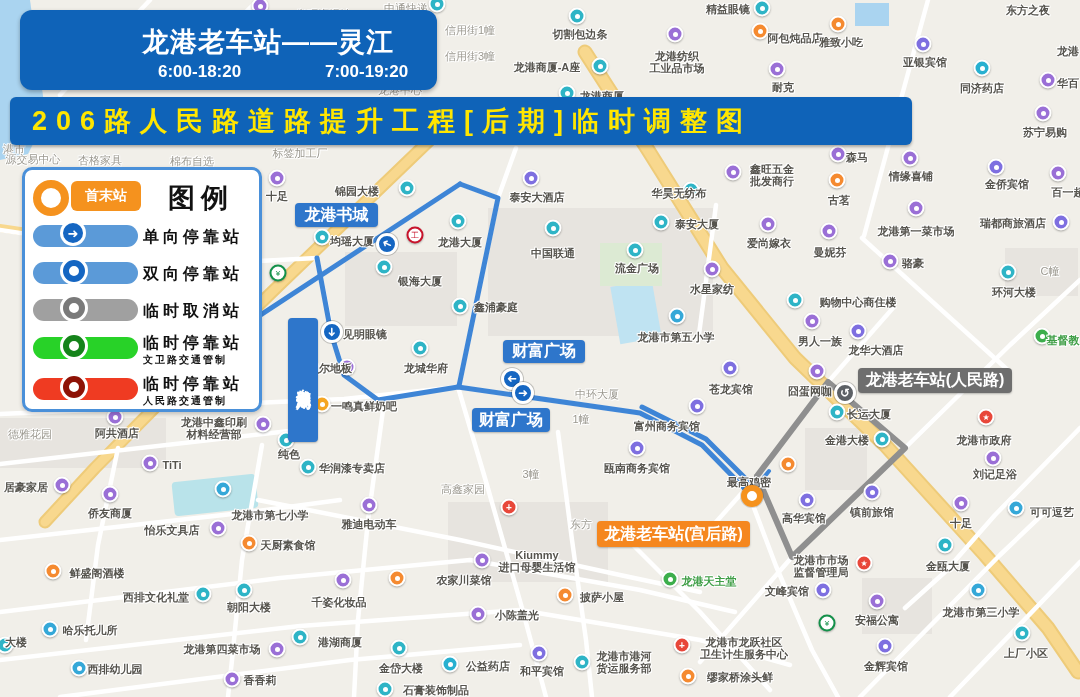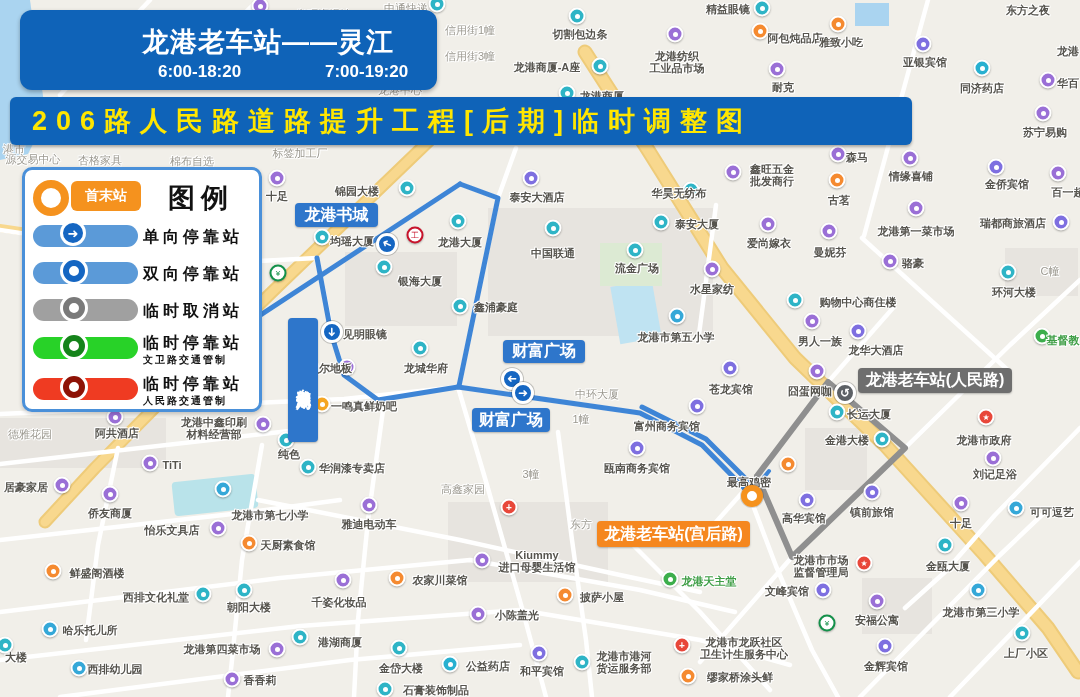--- a/index.html
+++ b/index.html
@@ -320,31 +320,31 @@
       <span class="poi-t" style="left: 97px; top: 573px;">鲜盛阁酒楼</span>
       <span class="poi-i i-teal" style="left: 203px; top: 594px;"></span>
       <span class="poi-t" style="left: 156px; top: 597px;">西排文化礼堂</span>
       <span class="poi-i i-teal" style="left: 244px; top: 590px;"></span>
       <span class="poi-t" style="left: 249px; top: 607px;">朝阳大楼</span>
       <span class="poi-i i-school" style="left: 50px; top: 629px;"></span>
       <span class="poi-t" style="left: 90px; top: 630px;">哈乐托儿所</span>
       <span class="poi-i i-purple" style="left: 277px; top: 649px;"></span>
       <span class="poi-t" style="left: 222px; top: 649px;">龙港第四菜市场</span>
       <span class="poi-i i-teal" style="left: 5px; top: 645px;"></span>
-      <span class="poi-t" style="left: 16px; top: 657px; text-align: center;">大楼</span>
+      <span class="poi-t" style="left: 16px; top: 642px; text-align: center;">大楼</span>
       <span class="poi-i i-school" style="left: 79px; top: 668px;"></span>
       <span class="poi-t" style="left: 115px; top: 669px;">西排幼儿园</span>
       <span class="poi-i i-purple" style="left: 232px; top: 679px;"></span>
       <span class="poi-t" style="left: 260px; top: 680px;">香香莉</span>
       <span class="poi-i i-purple" style="left: 369px; top: 505px;"></span>
       <span class="poi-t" style="left: 369px; top: 524px;">雅迪电动车</span>
       <span class="poi-i i-purple" style="left: 343px; top: 580px;"></span>
       <span class="poi-t" style="left: 339px; top: 602px;">千姿化妆品</span>
       <span class="poi-i i-food" style="left: 397px; top: 578px;"></span>
-      <span class="poi-t" style="left: 440px; top: 580px;">农家川菜馆</span>
+      <span class="poi-t" style="left: 464px; top: 580px;">农家川菜馆</span>
       <span class="poi-i i-purple" style="left: 482px; top: 560px;"></span>
       <span class="poi-t" style="left: 537px; top: 561px;">Kiummy
 进口母婴生活馆</span>
       <span class="poi-i i-food" style="left: 565px; top: 595px;"></span>
       <span class="poi-t" style="left: 602px; top: 597px;">披萨小屋</span>
       <span class="poi-i i-purple" style="left: 478px; top: 614px;"></span>
       <span class="poi-t" style="left: 517px; top: 615px;">小陈盖光</span>
       <span class="poi-i i-teal" style="left: 300px; top: 637px;"></span>
       <span class="poi-t" style="left: 337px; top: 642px; padding-left: 6px;">港湖商厦</span>
       <span class="poi-i i-teal" style="left: 399px; top: 648px;"></span>

